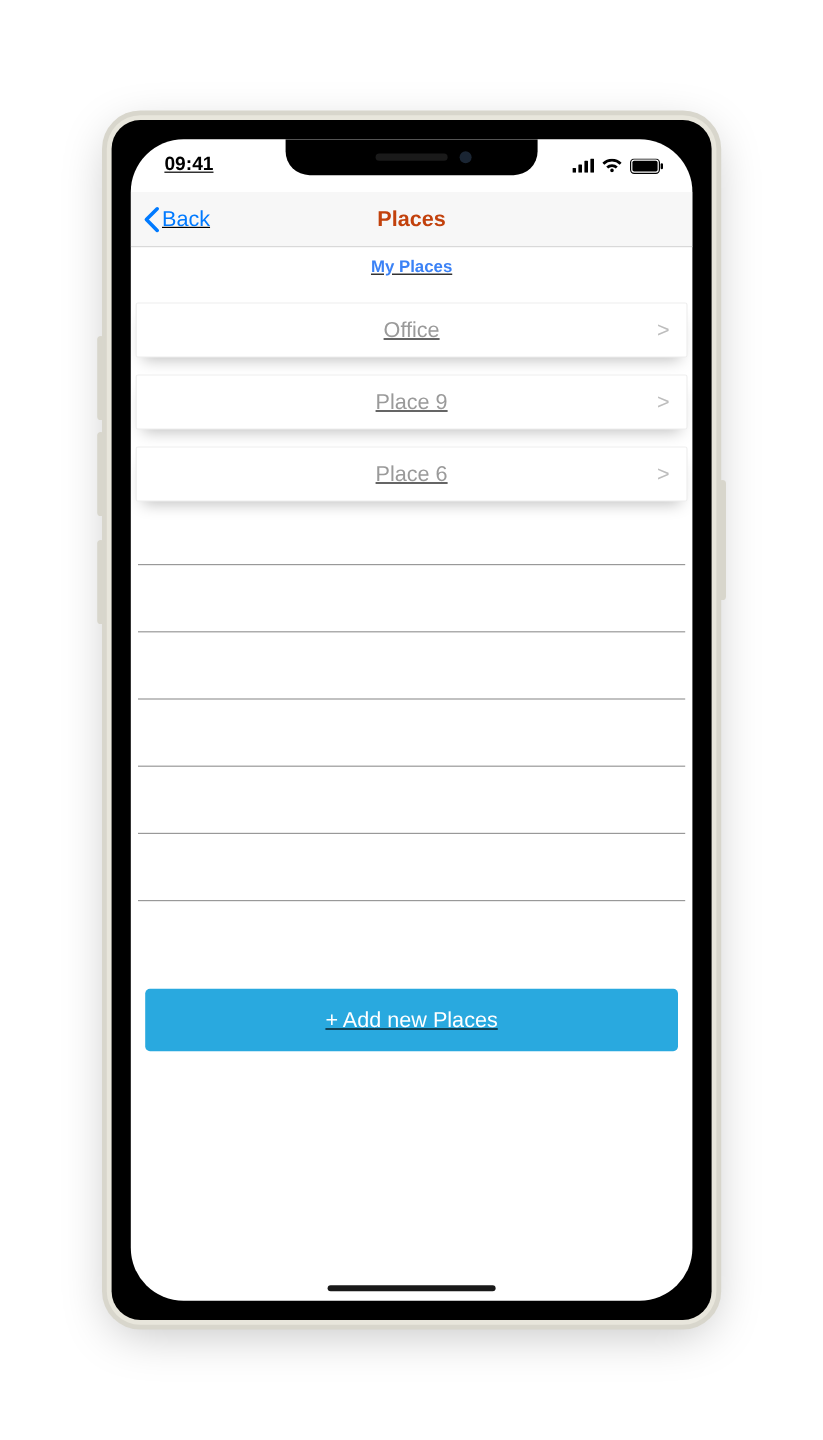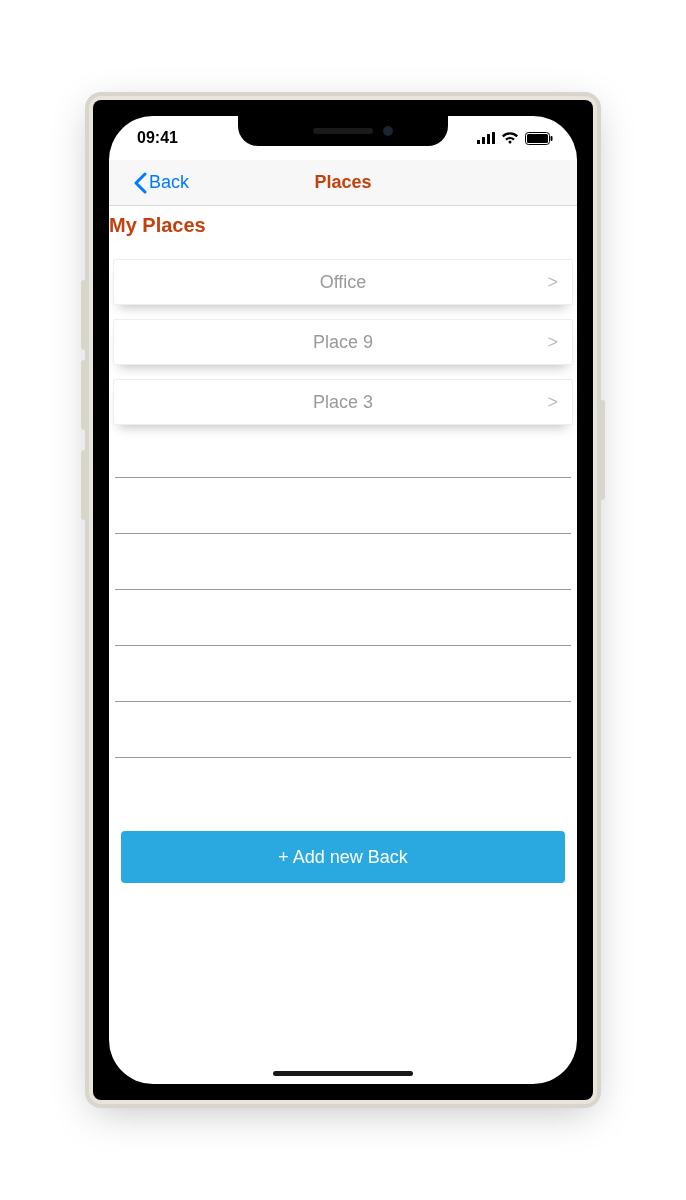--- a/index.html
+++ b/index.html
@@ -10,25 +10,26 @@
       height: 1200px;
       display: flex;
       align-items: center;
       justify-content: center;
     }
 
     
     .phone {
       width: 500px;
       height: 1000px;
-      border-radius: 8px;
+      border-radius: 24px;
       background: #000;
       padding: 16px;
       position: relative;
       box-shadow: 0 0 0 4px #e8e6dc, 0 0 0 8px #d8d6cc, 0 10px 40px rgba(0,0,0,.25);
+      text-decoration: underline;
     }
     .phone::before, .phone::after{
       content:"";
       position:absolute;
       background:#d8d6cc;
       border-radius:4px;
     }
     
     .phone::before{ left:-12px; top:260px; width:6px; height:70px; box-shadow:0 90px 0 #d8d6cc, 0 -80px 0 #d8d6cc;}
     .phone::after{ right:-12px; top:300px; width:6px; height:100px;}
@@ -85,21 +86,21 @@
     .signal-icon svg, .wifi-icon svg, .battery-icon svg { display:block; }
 
     
     .nav-bar {
       height: 46px;
       background: #f7f7f7;
       border-bottom: 1px solid #d9d9d9;
       display: flex;
       align-items: center;
       position: relative;
-      padding: 0 24px;
+      padding: 0 10px;
     }
     .back-btn {
       display: flex;
       align-items: center;
       color: #007aff;
       font-size: 18px;
       cursor: pointer;
       gap:2px;
     }
     .back-btn svg{display:block;}
@@ -123,25 +124,25 @@
     }
     .brand .docu { font-family: Georgia, "Times New Roman", serif; color:#2b2b2b; letter-spacing:0.5px;}
     .brand .form { font-family: Impact, "Arial Black", sans-serif; color:#0b3e9a; letter-spacing:1px;}
     .brand .doc-icon{
       display:inline-block;width:20px;height:22px;vertical-align:-3px;
       border:2px solid #0b3e9a;border-radius:3px;background:#fff;position:relative;margin:0 1px;
     }
     .brand .doc-icon::before{content:"";position:absolute;left:3px;right:3px;top:3px;height:2px;background:#0b3e9a;box-shadow:0 4px 0 #0b3e9a,0 8px 0 #0b3e9a;}
 
     .section-title{
-      text-align:left;
+      text-align:center;
       font-weight:700;
-      font-size:20px;
+      font-size:14px;
       padding:8px 0 10px;
-      color:#c2410c;
+      color:#3b82f6;
     }
 
     .places{
       padding: 12px 4px;
     }
     .place-row{
       position:relative;
       height:46px;
       background:#fff;
       border:1px solid #eee;
@@ -247,33 +248,33 @@
     <div class="places">
       <div class="place-row">
         <span>Office</span>
         <span class="place-chevron">&gt;</span>
       </div>
       <div class="place-row">
         <span>Place 9</span>
         <span class="place-chevron">&gt;</span>
       </div>
       <div class="place-row">
-        <span>Place 3</span>
+        <span>Place 6</span>
         <span class="place-chevron">&gt;</span>
       </div>
     </div>
 
     <div class="filler">
       <hr>
       <hr>
       <hr>
       <hr>
       <hr>
       <hr>
     </div>
 
     <button class="add-btn">
-      <span>+ Add new Back</span>
+      <span>+ Add new Places</span>
     </button>
 
     <div class="home-indicator"></div>
   </div>
 </div>
 
 </body></html>

